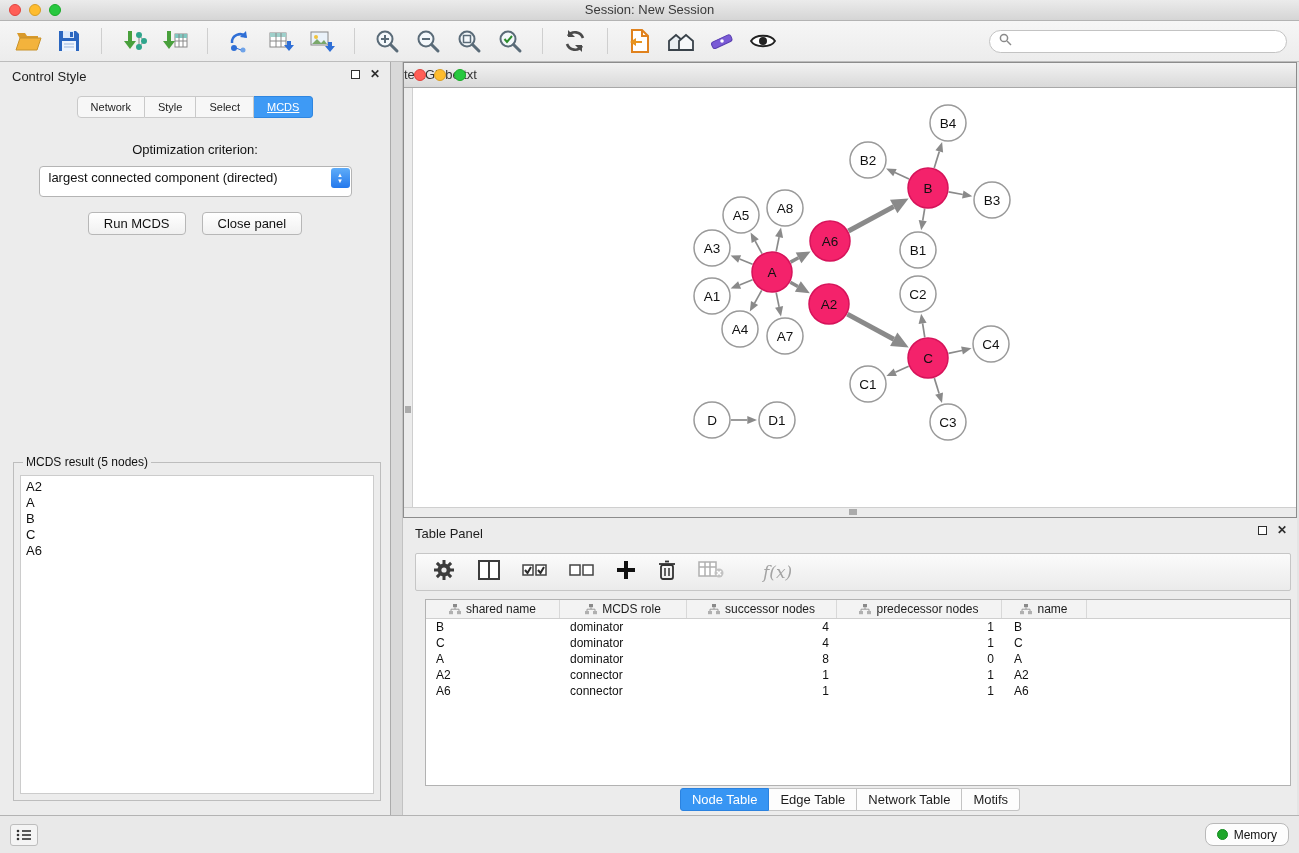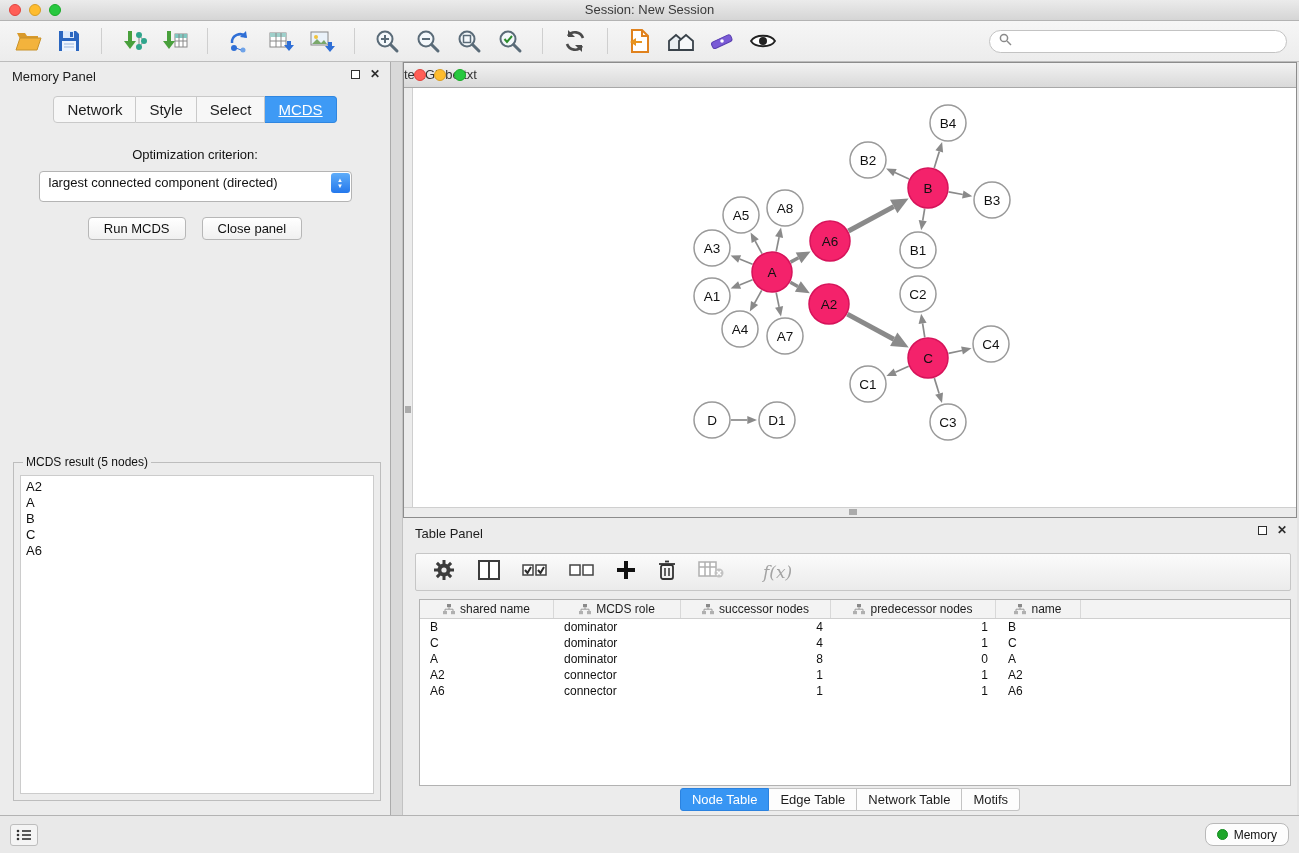--- a/index.html
+++ b/index.html
@@ -28,21 +28,21 @@
   .searchbox input { border:none; outline:none; flex:1; font-size:12px; background:transparent; font-family:"Liberation Sans",sans-serif; }
 
   
   .control-panel { position:absolute; top:62px; left:0; width:391px; bottom:38px;
     background:#ececec; border-right:1px solid #ababab; }
   .cp-header { height:26px; padding:7px 12px 0; font-size:13px; color:#1d1d1d; position:relative; }
   .winbtns { position:absolute; right:10px; top:6px; display:flex; gap:10px; align-items:center; }
   .winbtn { font-size:12px; color:#2e2e2e; line-height:12px; font-weight:bold; }
   .winbtn.box { width:9px; height:9px; border:1.5px solid #2e2e2e; background:#fdfdfd; }
   .cp-tabs { display:flex; justify-content:center; margin-top:8px; }
-  .cp-tab { font-size:15px; padding:4px 13px; background:#f7f7f7; color:#1d1d1d;
+  .cp-tab { font-size:11px; padding:4px 13px; background:#f7f7f7; color:#1d1d1d;
     border:1px solid #c9c9c9; border-left:none; }
   .cp-tab:first-child { border-left:1px solid #c9c9c9; border-radius:4px 0 0 4px; }
   .cp-tab:last-child { border-radius:0 4px 4px 0;text-decoration:underline; }
   .cp-tab.active { background:#3e9af5; border-color:#2f86e0; color:#fff; }
   .criterion-label { text-align:center; font-size:13px; margin-top:24px; color:#111; }
   .dropdown { position:relative; width:313px; height:31px; margin:9px auto 0;
     background:#fff; border:1px solid #b4b4b4; border-radius:4px;
     font-size:13px; line-height:22px; padding:0 28px 0 9px; color:#111;
     white-space:nowrap; overflow:hidden; }
   .dd-stepper { position:absolute; right:1px; top:1px; width:19px; height:20px;
@@ -75,21 +75,21 @@
   .nw-hscroll { position:absolute; left:0; right:0; bottom:0; height:10px; background:#ececec; border-top:1px solid #cfcfcf; }
   .nw-hthumb { position:absolute; left:445px; top:1px; width:8px; height:6px; background:#ababab; }
 
   
   .table-panel { position:absolute; left:403px; top:518px; right:2px; bottom:38px; background:#ececec; }
   .tp-header { height:26px; padding:8px 12px 0; font-size:13px; color:#1d1d1d; position:relative; }
   .tp-toolbar { position:absolute; left:12px; right:6px; top:35px; height:38px;
     background:linear-gradient(#fbfbfb,#ebebeb); border:1px solid #c6c6c6; border-radius:2px;
     display:flex; align-items:center; gap:21px; padding:0 16px; }
   .fx { font-family:"DejaVu Serif", serif; font-style:italic; font-size:17px; color:#a3a3a3;margin-left:18px; }
-  .tp-table { position:absolute; left:16px; right:6px; top:81px; height:187px;
+  .tp-table { position:absolute; left:22px; right:6px; top:81px; height:187px;
     background:#fff; border:1px solid #b2b2b2; overflow:hidden; }
   .tbl-head { display:grid; grid-template-columns:134px 127px 150px 165px 85px 1fr;
     height:19px; background:#f3f3f3; border-bottom:1px solid #cfcfcf; }
   .th { display:flex; align-items:center; justify-content:center; gap:5px;
     font-size:12px; color:#1d1d1d; border-right:1px solid #d8d8d8; overflow:hidden; white-space:nowrap; }
   .th.filler { border-right:none; }
   .tbl-row { display:grid; grid-template-columns:134px 127px 150px 165px 85px 1fr; height:16px; }
   .td { font-size:12px; line-height:16px; color:#111; white-space:nowrap; overflow:hidden; }
   .td.left  { text-align:left;  padding-left:10px; }
   .td.right { text-align:right; padding-right:8px; }
@@ -258,21 +258,21 @@
           <circle cx="5" cy="5" r="3.6" fill="none" stroke="#8a8a8a" stroke-width="1.5"></circle>
           <line x1="8" y1="8" x2="12" y2="12" stroke="#8a8a8a" stroke-width="1.5"></line>
         </svg>
     </span>
     <input type="text" placeholder="" style="">
   </div>
 </div>
 
 <div class="control-panel">
   <div class="cp-header">
-    <span>Memory Panel</span>
+    <span>Control Style</span>
     <span class="winbtns">
       <span class="winbtn box"></span>
       <span class="winbtn">✕</span>
     </span>
   </div>
   <div class="cp-tabs" id="cp-tabs">
       <div class="cp-tab">Network</div>
       <div class="cp-tab">Style</div>
       <div class="cp-tab">Select</div>
       <div class="cp-tab active">MCDS</div>

